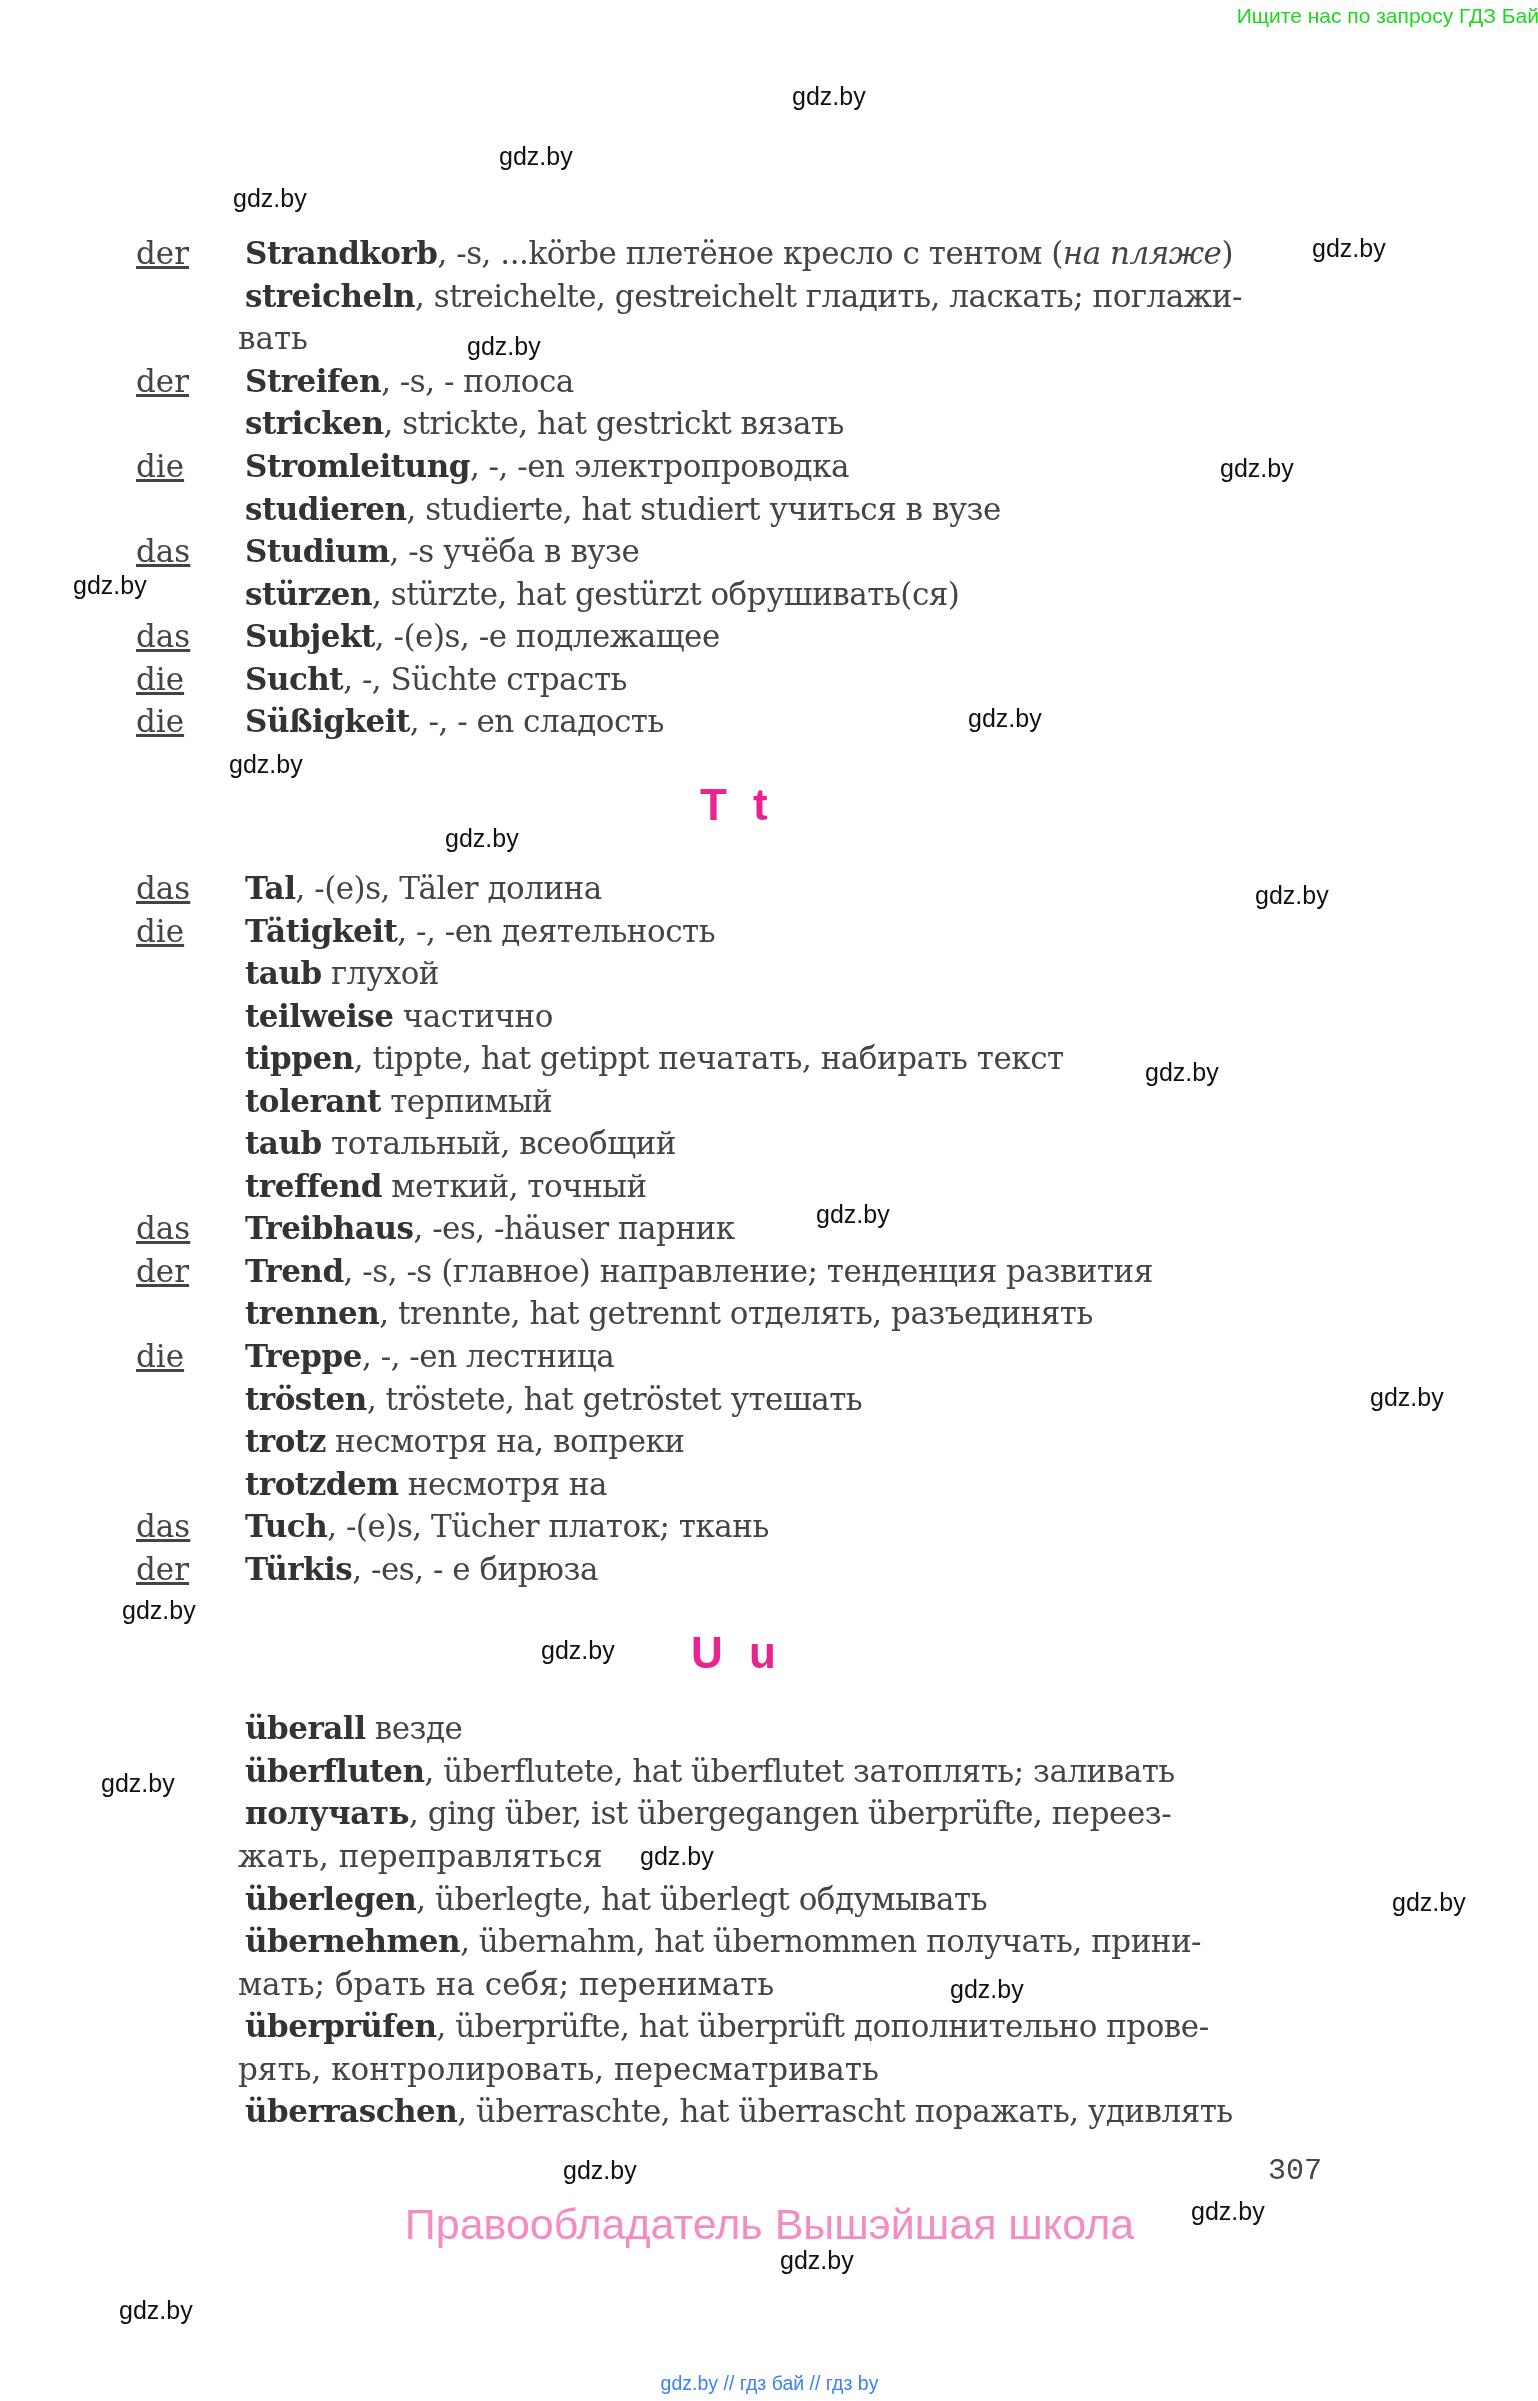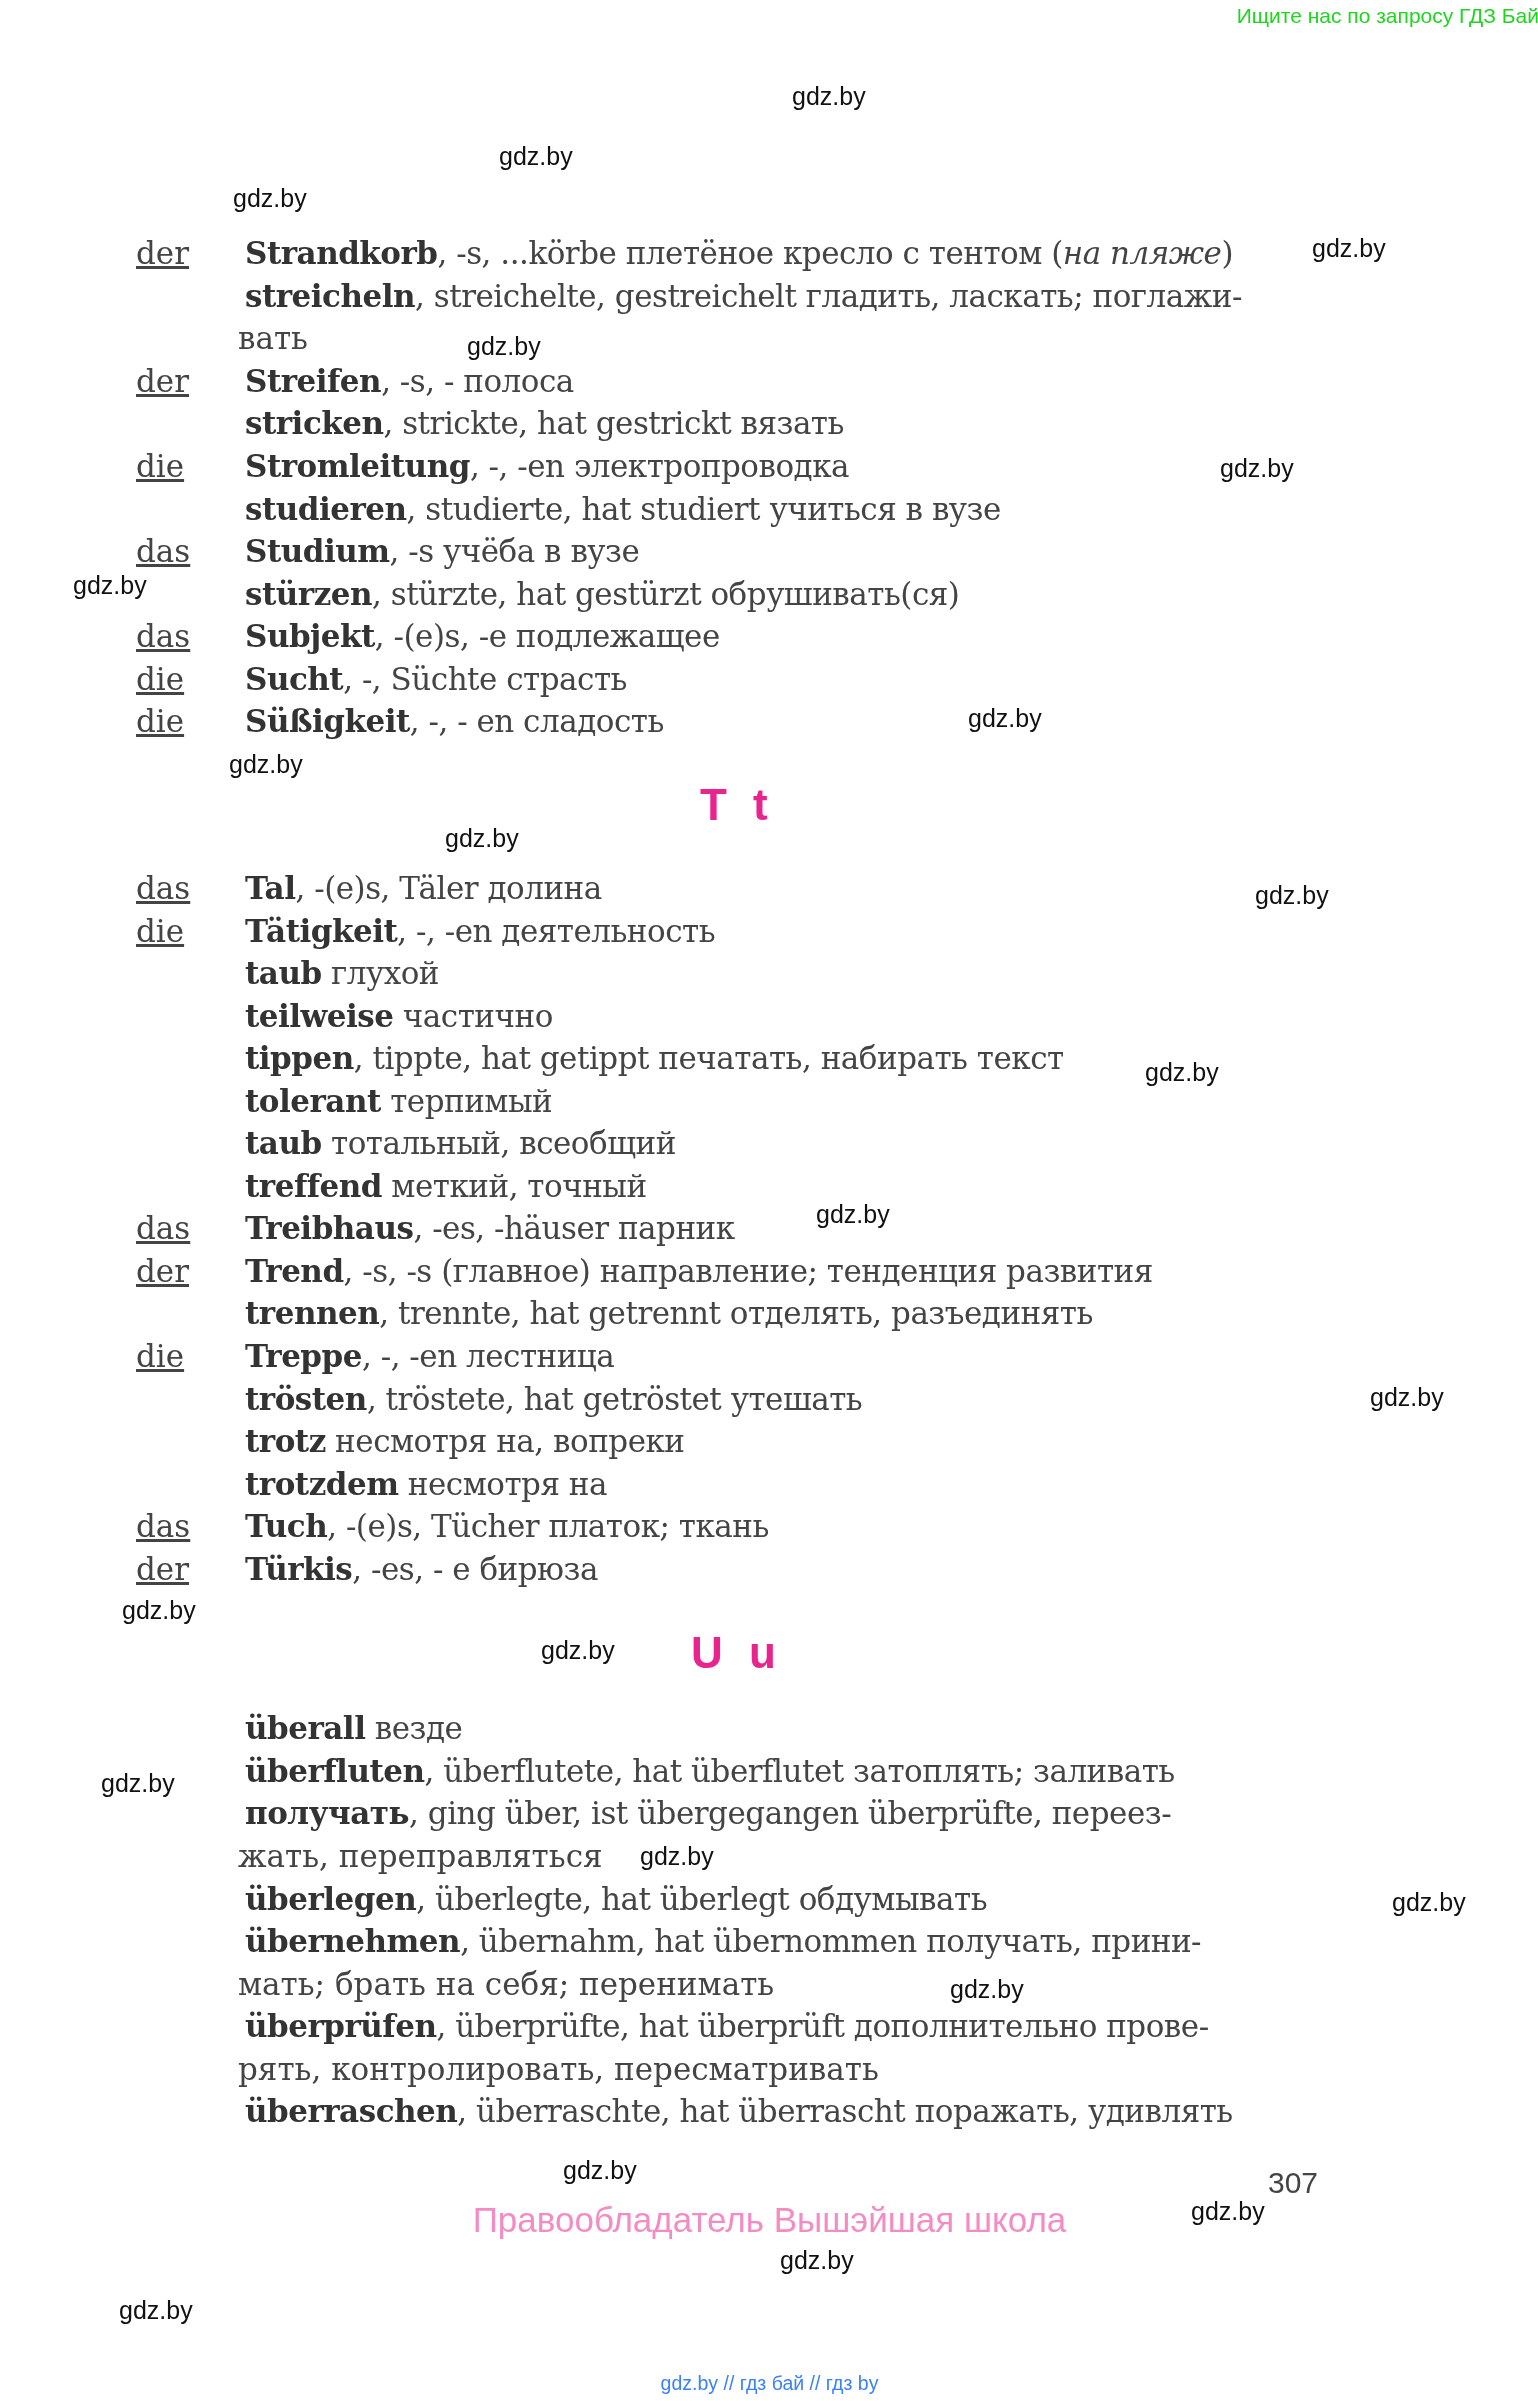--- a/index.html
+++ b/index.html
@@ -20,25 +20,25 @@
     .article { position: absolute; left: 136px; width: 106px; text-decoration: underline; }
     .body-text { position: absolute; left: 245px; letter-spacing: -0.5px; }
     .headword { font-weight: bold; color: #333333; }
     .cont { position: absolute; left: 238px; text-align: center; }
     .section-letter {
       position: absolute; font-family: "Liberation Sans", sans-serif;
       font-weight: bold; font-size: 44px; color: #e8258f; letter-spacing: 7px;
     }
     .page-num {
       position: absolute; left: 1268px; top: 2154px;
-      font-family: Liberation Sans, sans-serif; font-size: 30px; color: #444444; margin-top: 12px;
+      font-family: Liberation Mono, monospace; font-size: 30px; color: #444444;
     }
     .rights {
       position: absolute; top: 2200px; left: 0; width: 1539px; text-align: center;
-      font-family: "Liberation Sans", sans-serif; font-size: 35px; color: #f48cc4;
+      font-family: "Liberation Sans", sans-serif; font-size: 43px; color: #f48cc4;
     }
     .footer {
       position: absolute; top: 2372px; left: 0; width: 1539px; text-align: center;
       font-family: "Liberation Sans", sans-serif; font-size: 19.5px; color: #3b82f6;
     }
     i { font-style: italic; }
   </style>
 </head>
 <body>
 

